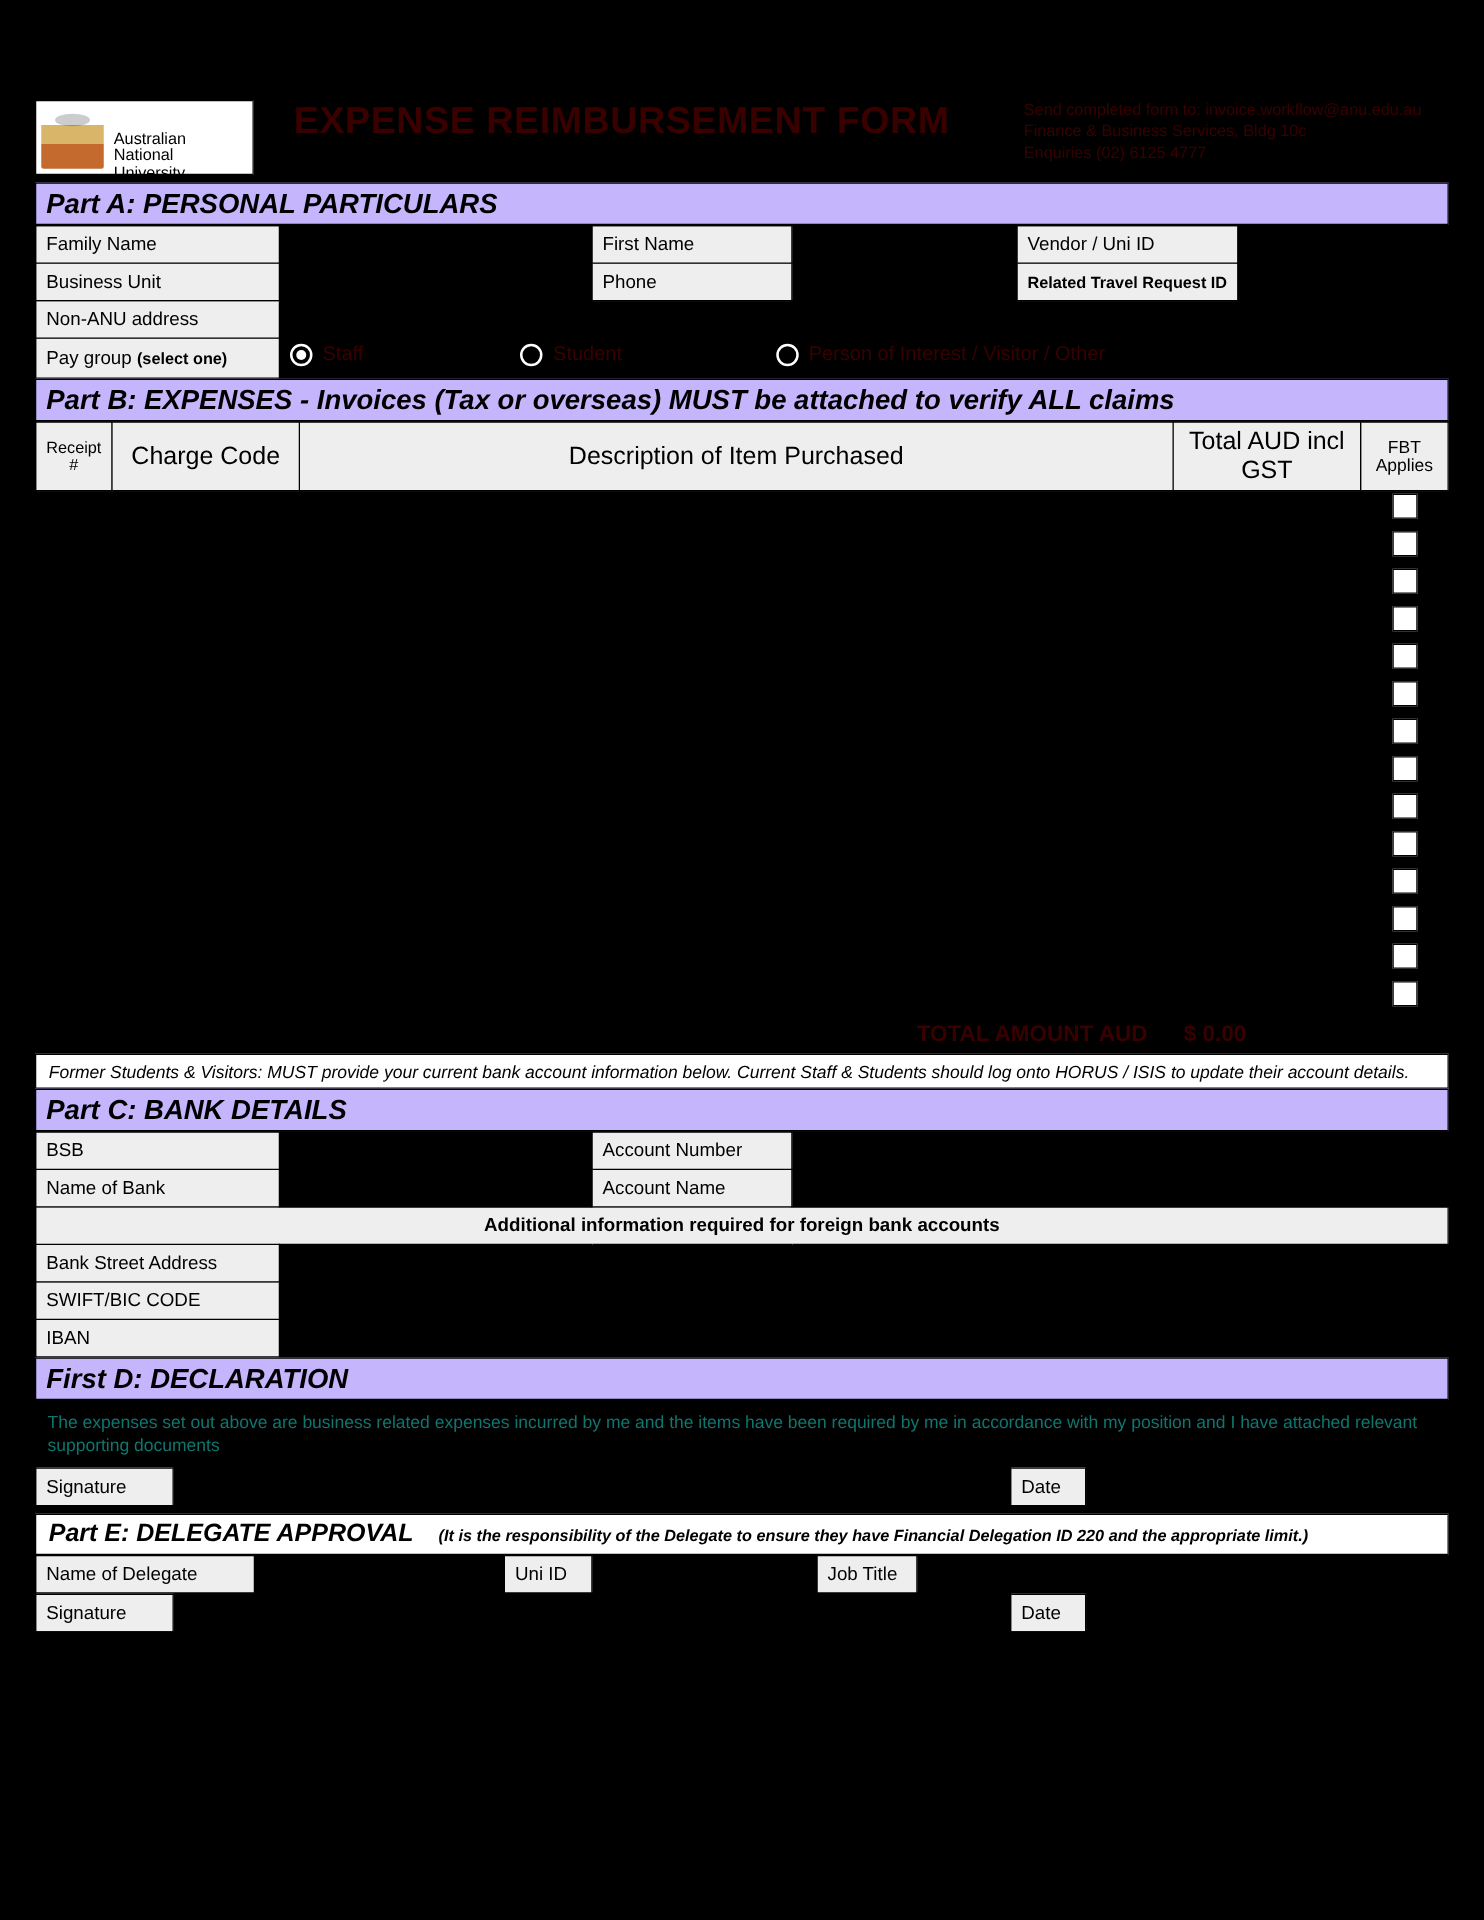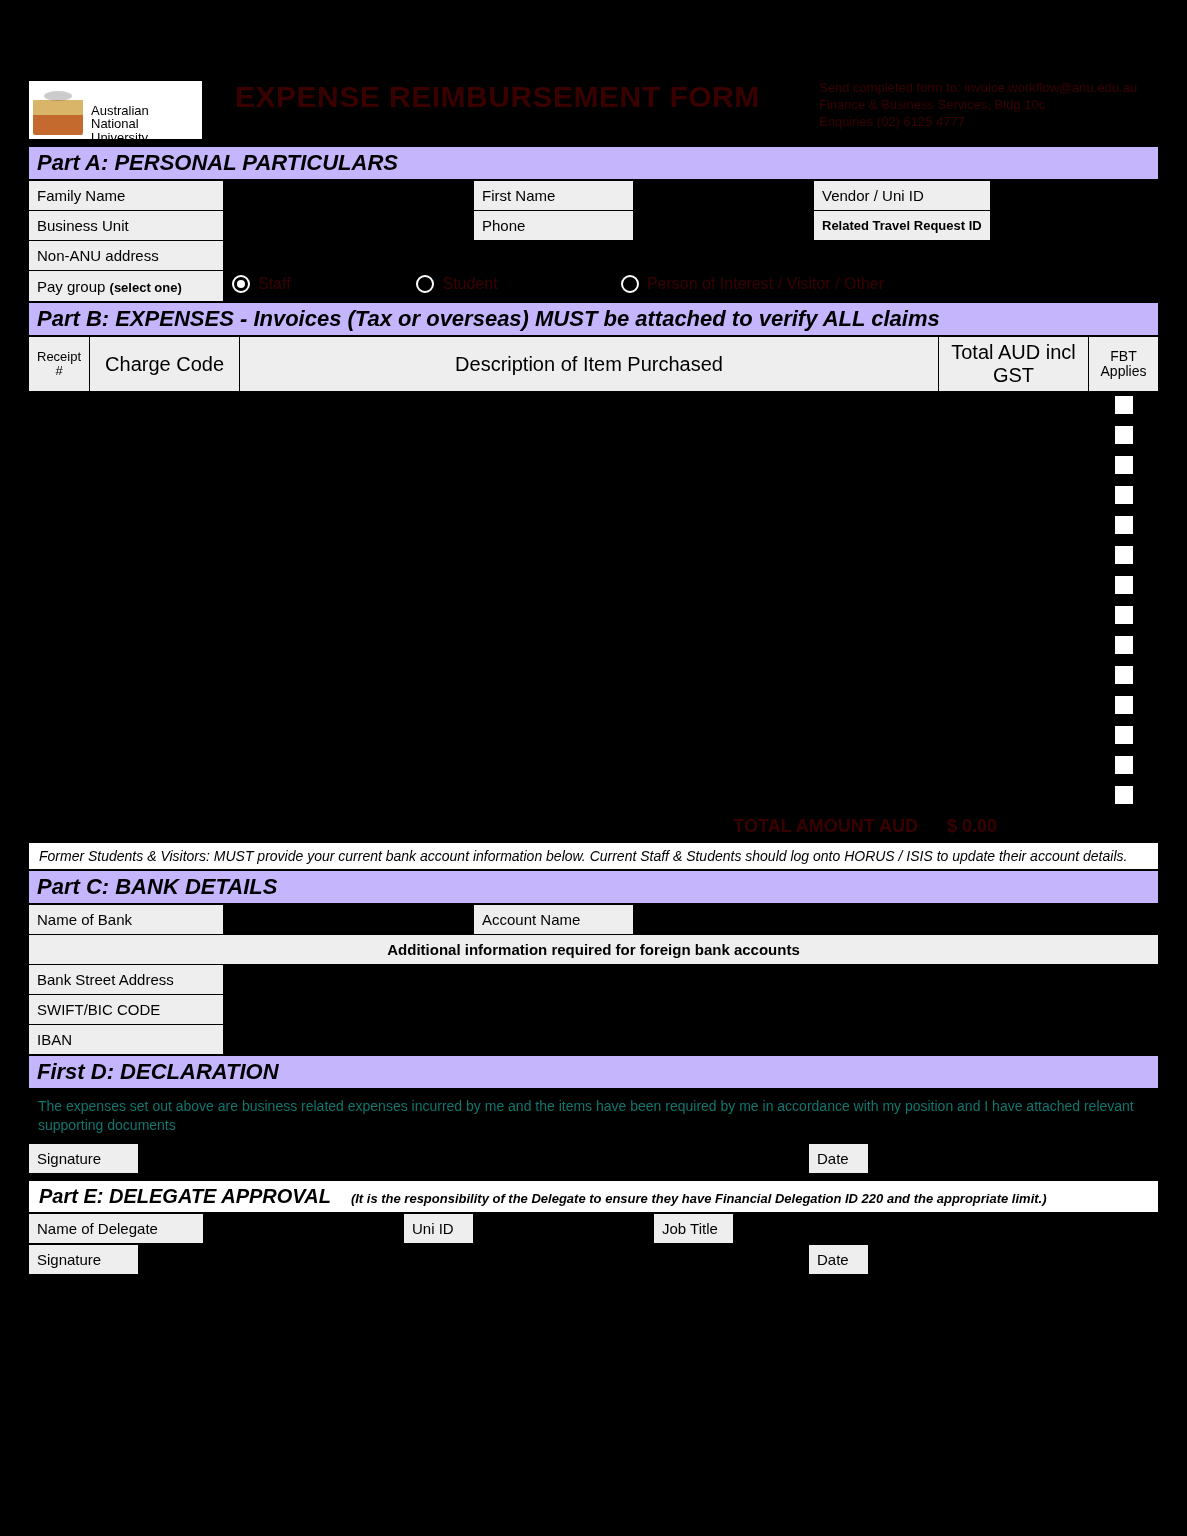--- a/index.html
+++ b/index.html
@@ -264,20 +264,26 @@
 
 <div class="section-bar">Part C: BANK DETAILS</div>
 <table class="section-c">
   <colgroup>
       <col style="width:195px">
       <col style="width:250px">
       <col style="width:160px">
       <col>
     </colgroup>
   <tbody>
+      <tr>
+    <td class="lbl">BSB</td>
+    <td class="dark"></td>
+    <td class="lbl">Account Number</td>
+    <td class="dark"></td>
+  </tr>
   <tr>
     <td class="lbl">Name of Bank</td>
     <td class="dark"></td>
     <td class="lbl">Account Name</td>
     <td class="dark"></td>
   </tr>
   <tr>
         <td colspan="4" class="foreign-hdr">Additional information required for foreign bank accounts</td>
       </tr>
   <tr>

